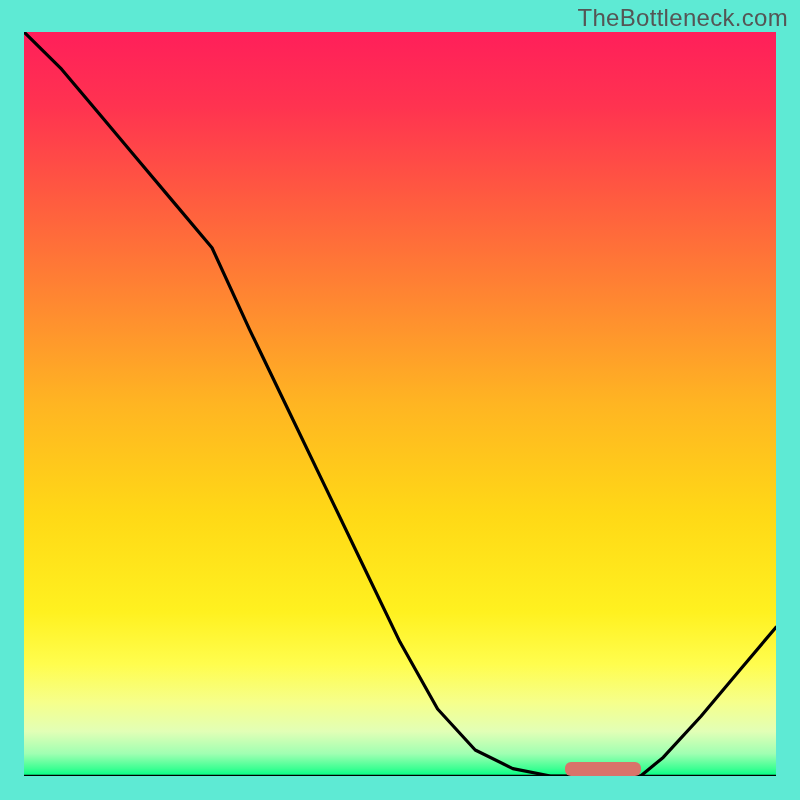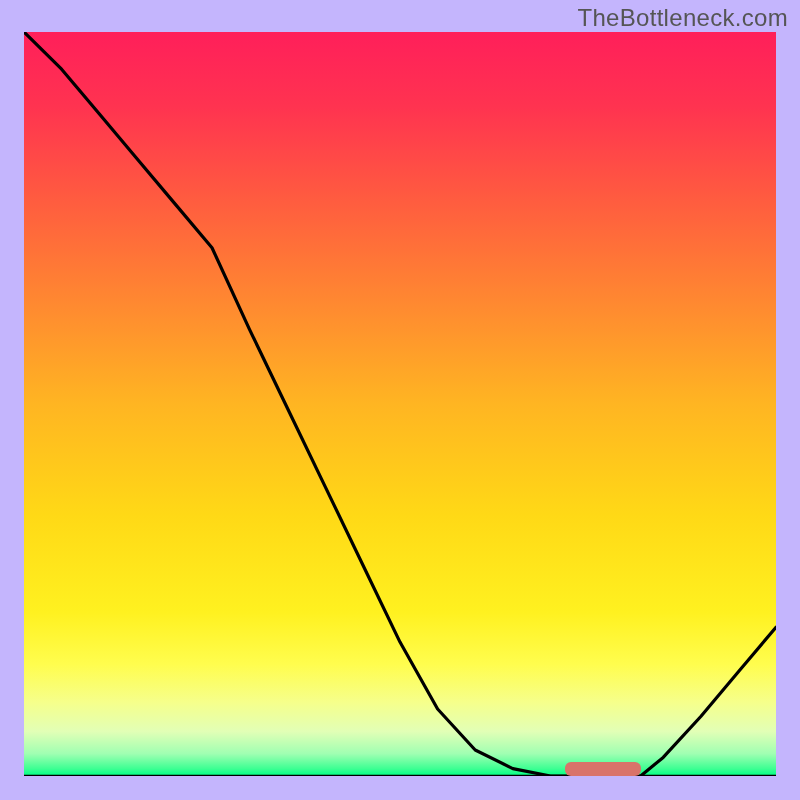--- a/index.html
+++ b/index.html
@@ -7,21 +7,21 @@
     padding: 0;
     background: #000;
     width: 800px;
     height: 800px;
     overflow: hidden;
   }
   .container {
     width: 800px;
     height: 800px;
     position: relative;
-    background: #c4b5fd;
+    background: #5eead4;
   }
   .watermark {
     position: absolute;
     top: 4px;
     right: 12px;
     color: #555;
     font-family: Arial, sans-serif;
     font-size: 24px;
     font-weight: 500;
     letter-spacing: 0.3px;

